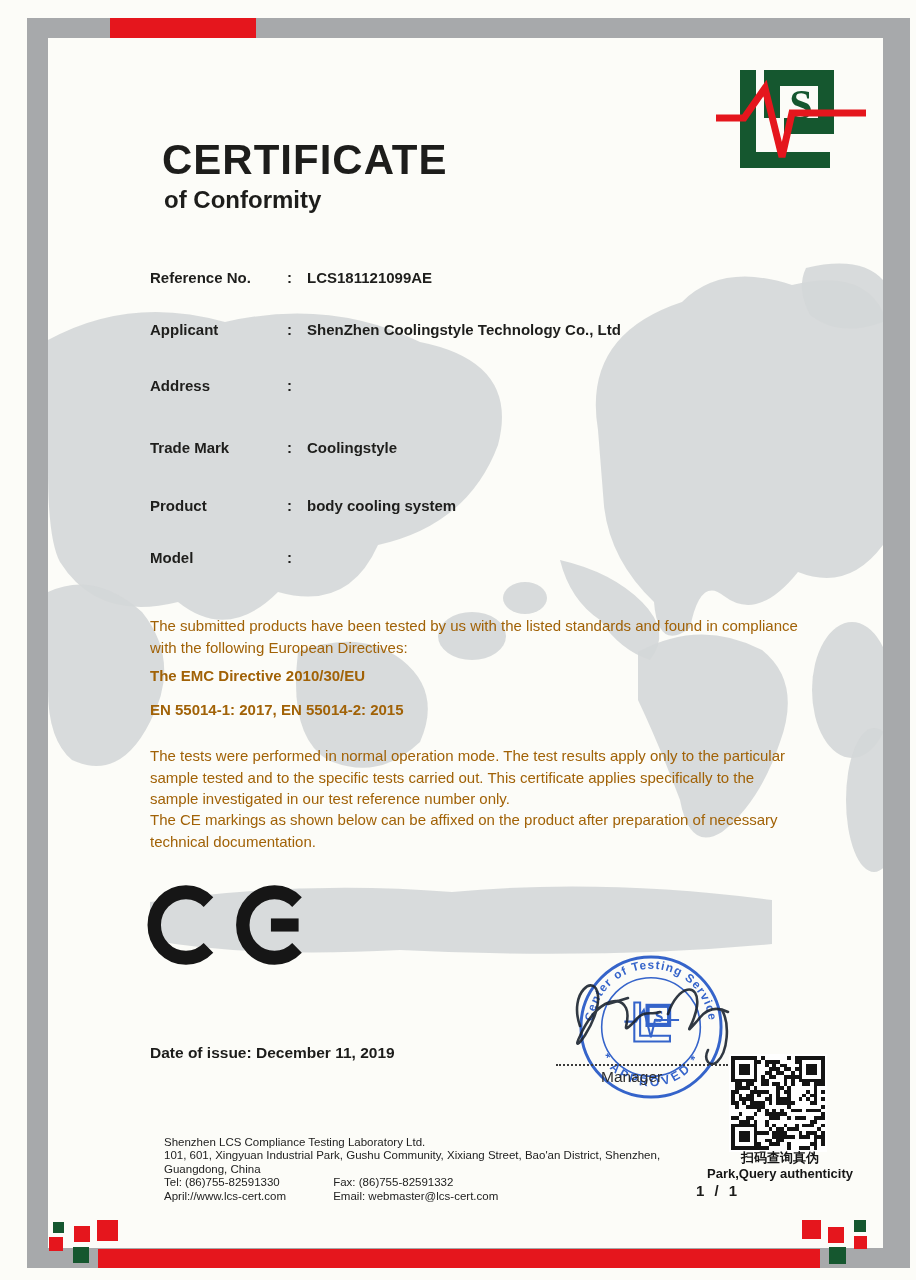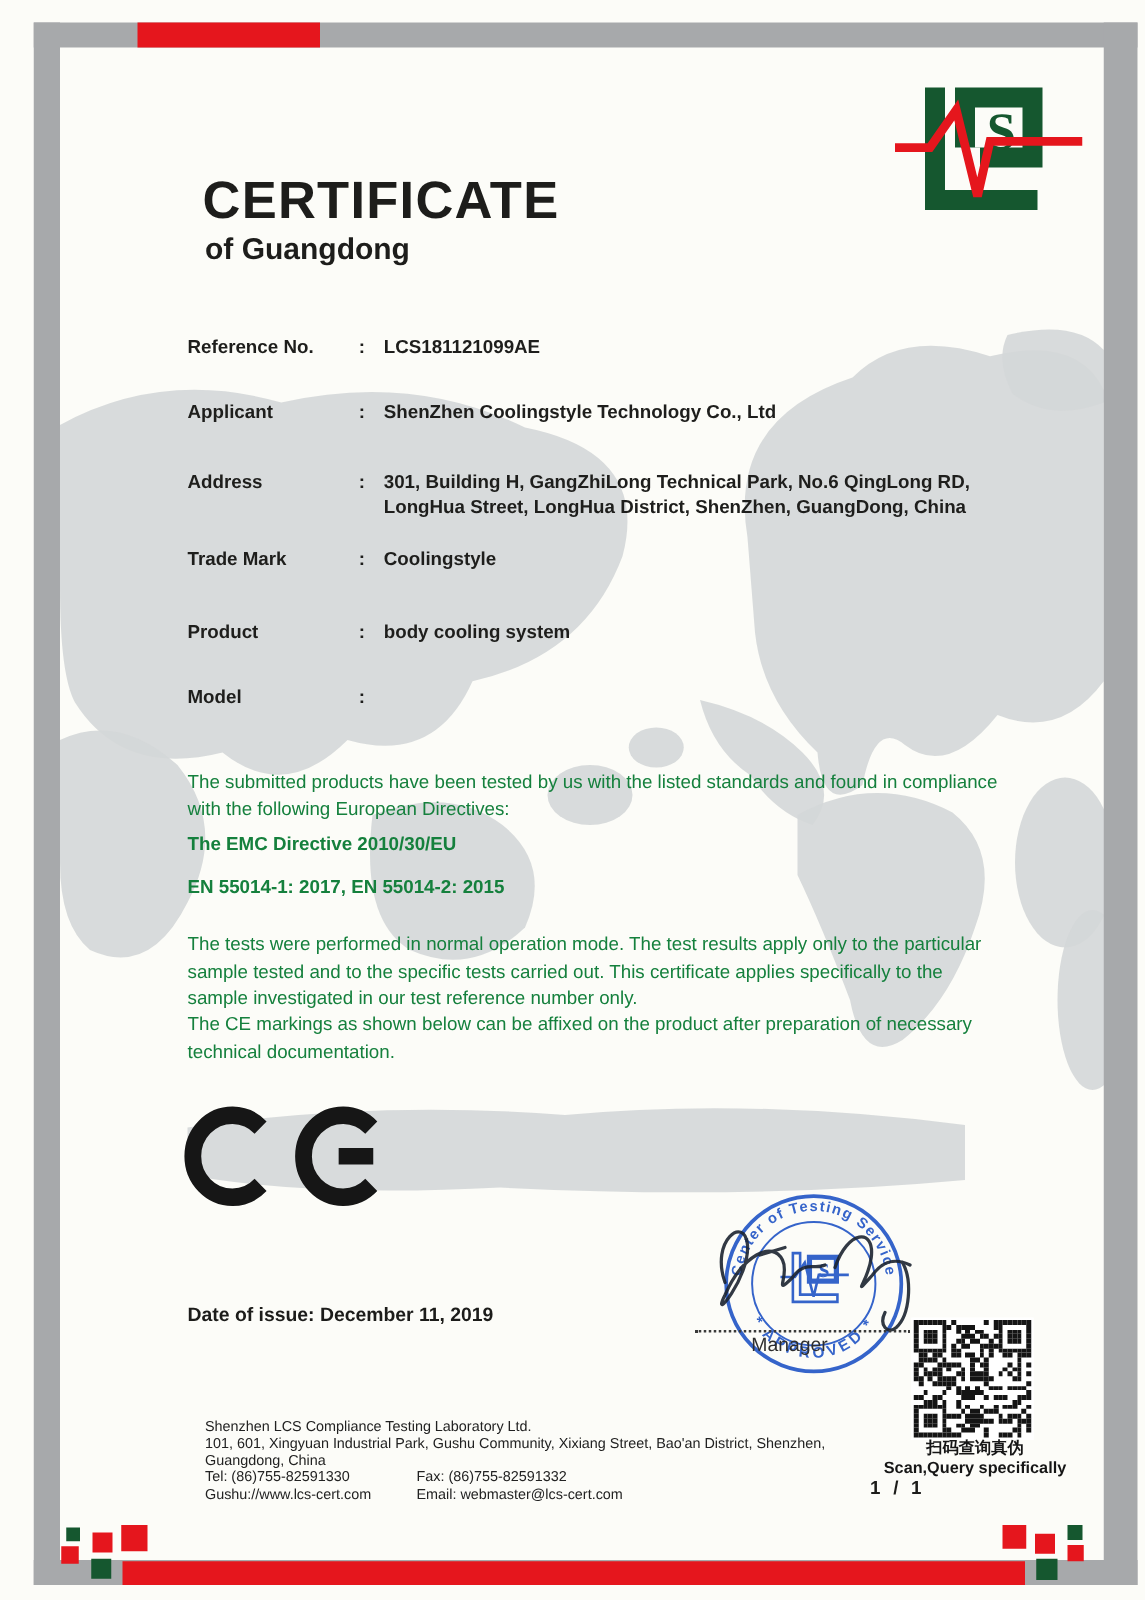--- a/index.html
+++ b/index.html
@@ -23,21 +23,21 @@
   .sq{position:absolute;z-index:3;}
   
   .content{position:absolute;inset:0;z-index:4;}
   .title{position:absolute;left:162px;top:136px;}
   .title h1{margin:0;font-size:42px;font-weight:bold;letter-spacing:1px;color:#1d1d1b;}
   .title h2{margin:2px 0 0 2px;font-size:24px;font-weight:bold;color:#1d1d1b;}
   .logo{position:absolute;left:716px;top:60px;}
   .frow{position:absolute;display:grid;grid-template-columns:137px 20px 1fr;width:655px;
         font-size:15px;font-weight:bold;line-height:20px;color:#1e1e1c;}
   .frow .val{white-space:pre-line;}
-  .para{position:absolute;left:150px;width:652px;font-size:15px;line-height:21.5px;color:#15803d;}
+  .para{position:absolute;left:150px;width:652px;font-size:15px;line-height:21.5px;color:#a16207;}
   .bold{font-weight:bold;}
   .ce{position:absolute;left:146px;top:884px;}
   .issue{position:absolute;left:150px;top:1044px;font-size:15.5px;font-weight:bold;}
   
   .stamp{position:absolute;left:577px;top:953px;opacity:.95;}
   .sig{position:absolute;left:550px;top:962px;}
   .sig-line{position:absolute;left:556px;top:1050px;width:172px;border-bottom:2px dotted #3a3a3a;height:14px;}
   .role{position:absolute;left:601px;top:1068px;font-size:15.5px;color:#2e2e2e;}
   
   .qr-wrap{position:absolute;left:729px;top:1054px;width:98px;height:98px;background:#fff;padding:2px;box-sizing:border-box;}
@@ -87,21 +87,21 @@
   <div class="sq" style="left:802px;top:1220px;width:19px;height:19px;background:#e5161d;"></div>
   <div class="sq" style="left:828px;top:1227px;width:16px;height:16px;background:#e5161d;"></div>
   <div class="sq" style="left:854px;top:1220px;width:12px;height:12px;background:#15572f;"></div>
   <div class="sq" style="left:854px;top:1236px;width:13px;height:13px;background:#e5161d;"></div>
   <div class="sq" style="left:829px;top:1247px;width:17px;height:17px;background:#15572f;"></div>
 
   <div class="content">
 
     <div class="title">
       <h1>CERTIFICATE</h1>
-      <h2>of Guangdong</h2>
+      <h2>of Conformity</h2>
     </div>
 
     <svg class="logo" width="150" height="118" viewBox="0 0 150 118">
       <path d="M24,10 h16 v82 h74 v16 h-90 Z" fill="#15572f"></path>
       <rect x="56" y="18" width="54" height="48" fill="none" stroke="#15572f" stroke-width="16"></rect>
       <rect x="40" y="58" width="28" height="22" fill="#fcfcf8"></rect>
       <text x="85" y="59" text-anchor="middle" font-family="Liberation Serif, serif" font-size="42" font-weight="bold" fill="#15572f">S</text>
       <polyline points="0,58 28,58 49,28 66,97 76,53 150,53" fill="none" stroke="#e5161d" stroke-width="7"></polyline>
     </svg>
 
@@ -111,22 +111,20 @@
       <span class="val">LCS181121099AE</span>
     </div>
     <div class="frow" style="left:150px;top:320px;">
       <span>Applicant</span>
       <span>:</span>
       <span class="val">ShenZhen Coolingstyle Technology Co., Ltd</span>
     </div>
     <div class="frow" style="left:150px;top:376px;">
       <span>Address</span>
       <span>:</span>
-      <span class="val">301, Building H, GangZhiLong Technical Park, No.6 QingLong RD,
-LongHua Street, LongHua District, ShenZhen, GuangDong, China</span>
     </div>
     <div class="frow" style="left:150px;top:438px;">
       <span>Trade Mark</span>
       <span>:</span>
       <span class="val">Coolingstyle</span>
     </div>
     <div class="frow" style="left:150px;top:496px;">
       <span>Product</span>
       <span>:</span>
       <span class="val">body cooling system</span>
@@ -503,33 +501,33 @@
           <i style="grid-row:25;grid-column:10"></i>
           <i style="grid-row:25;grid-column:16"></i>
           <i style="grid-row:25;grid-column:19"></i>
           <i style="grid-row:25;grid-column:20"></i>
           <i style="grid-row:25;grid-column:21"></i>
           <i style="grid-row:25;grid-column:23"></i>
         </div>
     </div>
     <div class="qr-cap">
       <div>扫码查询真伪</div>
-      <div>Scan,Query specifically</div>
+      <div>Park,Query authenticity</div>
     </div>
 
     <div class="pagenum">1 / 1</div>
 
     <div class="footer">
       <div>Shenzhen LCS Compliance Testing Laboratory Ltd.</div>
       <div>101, 601, Xingyuan Industrial Park, Gushu Community, Xixiang Street, Bao'an District, Shenzhen,</div>
       <div>Guangdong, China</div>
       <div>
         <span class="c1">Tel: (86)755-82591330</span>
         <span>Fax: (86)755-82591332</span>
       </div>
       <div>
-        <span class="c1">Gushu://www.lcs-cert.com</span>
+        <span class="c1">April://www.lcs-cert.com</span>
         <span>Email: webmaster@lcs-cert.com</span>
       </div>
     </div>
 
   </div>
 </div>
 
 </body></html>

